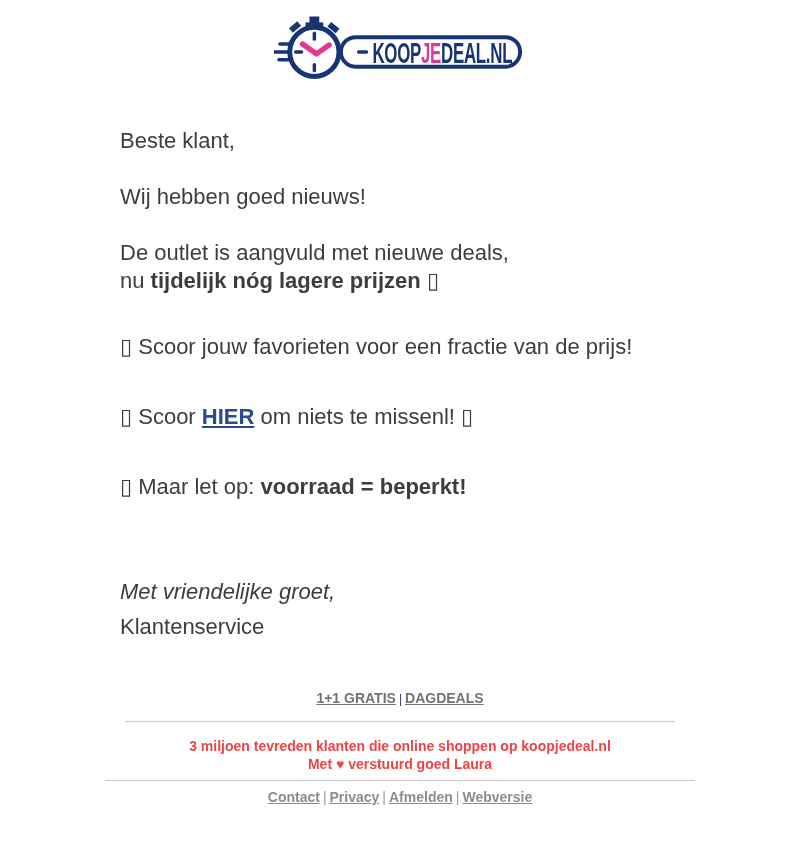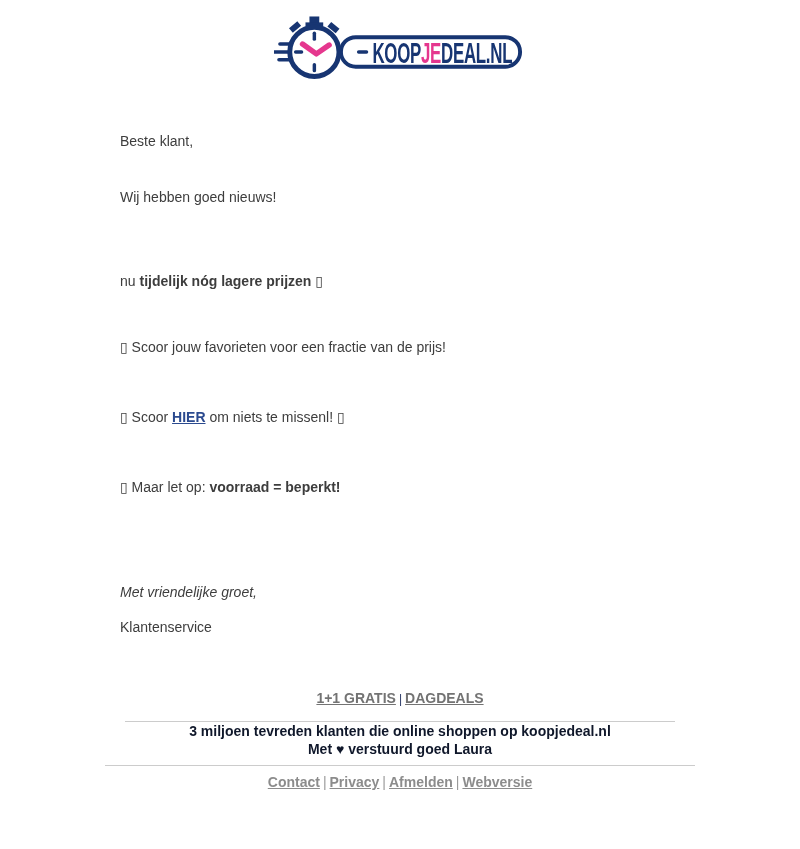--- a/index.html
+++ b/index.html
@@ -16,21 +16,21 @@
   .logo-row {
     padding-top: 14px;
     text-align: center;
   }
   .logo-link { display: inline-block; text-decoration: none; }
   .content {
     padding: 0 20px;
   }
   .content p {
     margin: 0;
-    font-size: 14px;
+    font-size: 22px;
     line-height: 28px;
     color: #3d3d3d;
   }
   p.greeting   { margin-top: 43px; }
   p.good-news  { margin-top: 28px; }
   p.outlet     { margin-top: 28px; }
   p.scoor      { margin-top: 38px; }
   p.klik       { margin-top: 42px; }
   p.warning    { margin-top: 42px; }
   p.closing    { margin-top: 77px; font-style: italic; }
@@ -58,22 +58,23 @@
     font-weight: normal;
     padding: 0 3px;
   }
   .divider1 {
     width: 550px;
     margin: 13px auto 0;
     border-top: 1px solid #cccccc;
     height: 0;
   }
   .tagline {
+    margin-top: 15px;
     text-align: center;
-    color: #0f172a;
+    color: #ef4444;
     font-weight: bold;
     font-size: 14px;
     line-height: 18px;
   }
   .divider2 {
     width: 590px;
     margin: 7px auto 0;
     border-top: 1px solid #cccccc;
     height: 0;
   }
@@ -135,21 +136,21 @@
         </text>
       </svg>
     </a>
   </div>
 
   <div class="content">
     <p class="greeting">Beste klant,</p>
 
     <p class="good-news">Wij hebben goed nieuws!</p>
 
-    <p class="outlet"><br>
+    <p class="outlet"><span>De outlet is aangvuld met nieuwe deals,</span><br>
       <span>nu </span><span class="b">tijdelijk nóg lagere prijzen</span><span> ▯</span></p>
 
     <p class="scoor">▯ Scoor jouw favorieten voor een fractie van de prijs!</p>
 
     <p class="klik"><span>▯ Scoor </span><a class="hier-link">HIER</a><span> om niets te missenl! ▯</span></p>
 
     <p class="warning"><span>▯ Maar let op: </span><span class="b">voorraad = beperkt!</span></p>
 
     <p class="closing">Met vriendelijke groet,</p>
     <p class="signature">Klantenservice</p>

